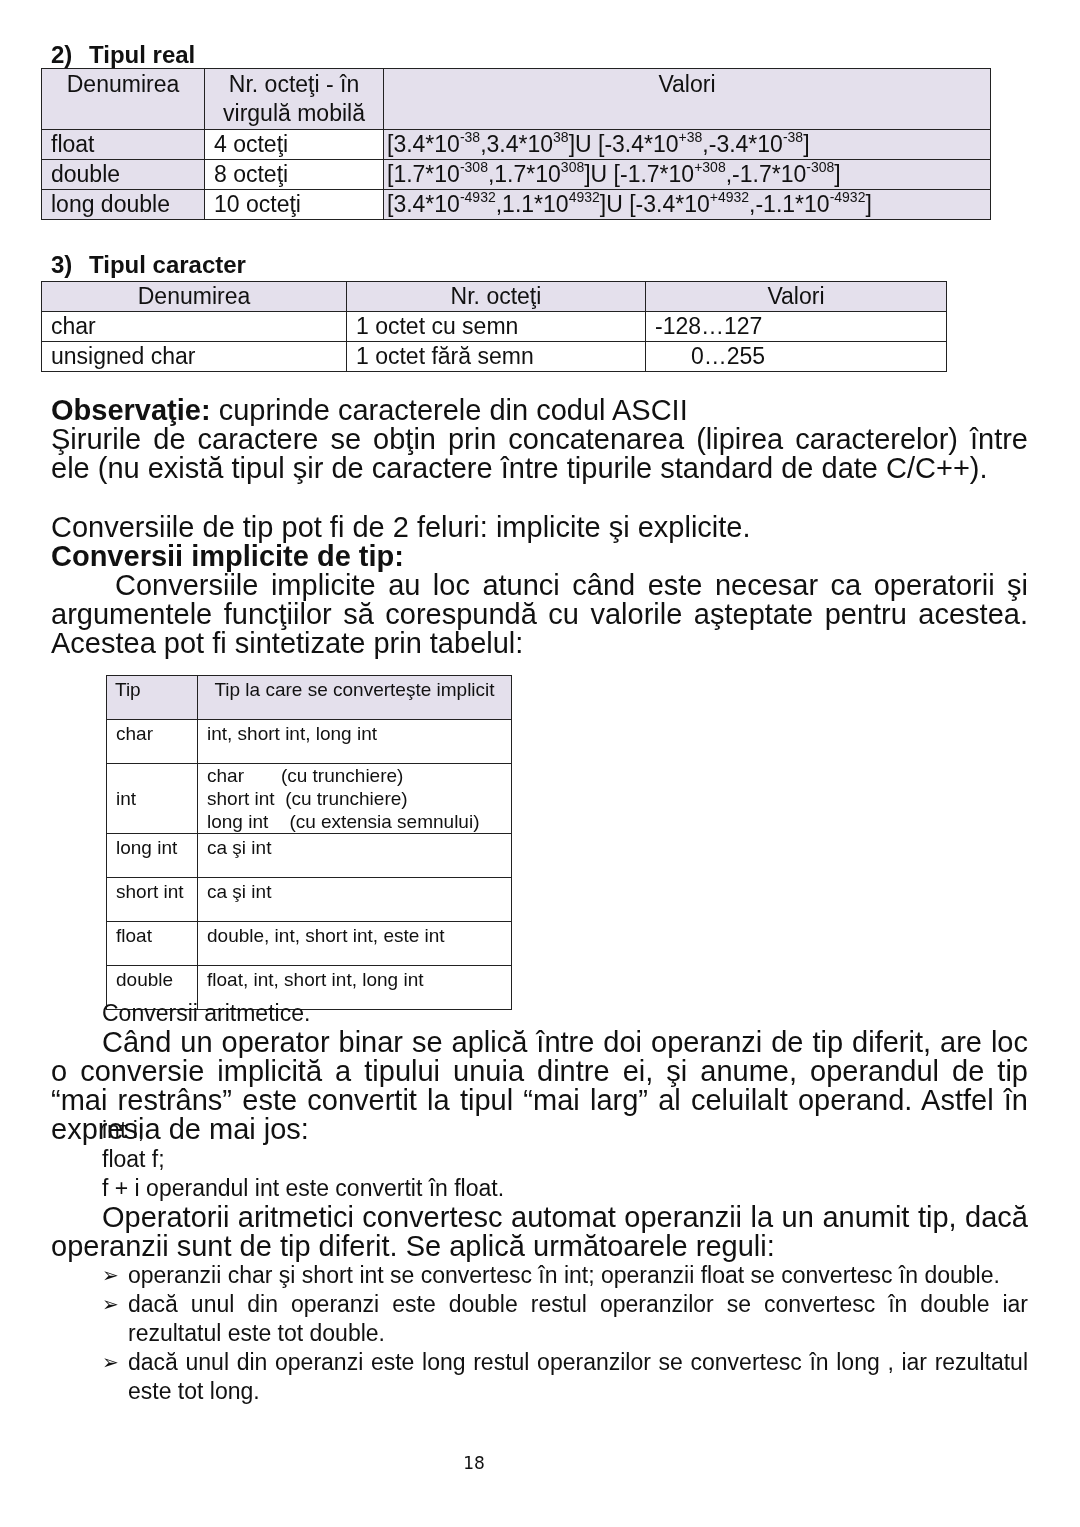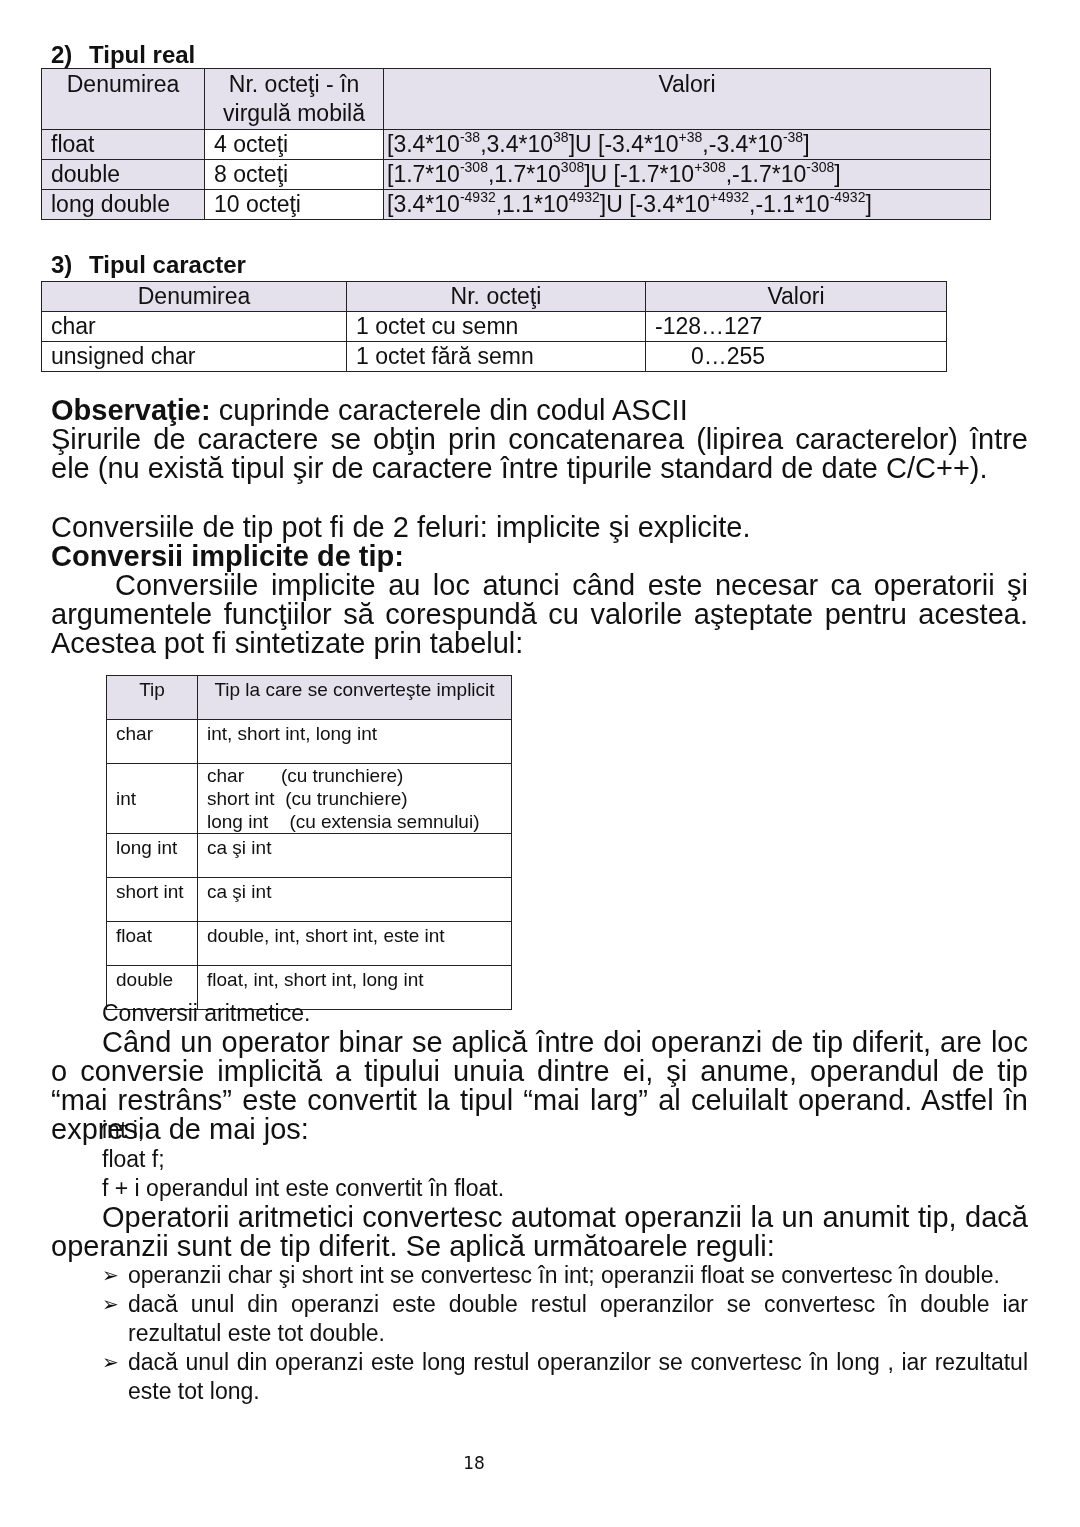--- a/index.html
+++ b/index.html
@@ -26,21 +26,21 @@
     #t-char { left: 41px; top: 281px; width: 906px; font-size: 23px; line-height: 29px; }
     #t-char th { background: #e4e0ec; text-align: center; height: 29px; }
     #t-char td { height: 29px; padding-left: 9px; }
 
     p.txt { position: absolute; left: 51px; width: 977px; margin: 0; font-size: 29px; line-height: 29px; text-align: justify; }
     .indent1 { text-indent: 64px; }
     .indent2 { text-indent: 51px; }
 
     
     #t-conv { left: 106px; top: 675px; width: 406px; font-size: 19px; line-height: 23px; }
-    #t-conv th { background: #e4e0ec; text-align: center; height: 41px; padding-top: 2px; }
+    #t-conv th { background: #e4e0ec; text-align: left; height: 41px; padding-top: 2px; }
     #t-conv th.c2 { text-align: center; padding-left: 8px; }
     #t-conv td { height: 41px; padding: 2px 8px 0 9px; }
     #t-conv td.c1 { width: 73px; }
     #t-conv td.multi { height: 69px; line-height: 23px; padding-top: 0; }
     #t-conv td.c1.mid { vertical-align: middle; }
     .sub-line { display: block; white-space: pre; }
 
     .code { position: absolute; left: 102px; font-size: 23px; line-height: 29px; }
     ul.rules { position: absolute; left: 102px; top: 1261px; width: 926px; margin: 0; padding: 0; list-style: none; font-size: 23px; line-height: 29px; }
     ul.rules li { position: relative; padding-left: 26px; text-align: justify; }

